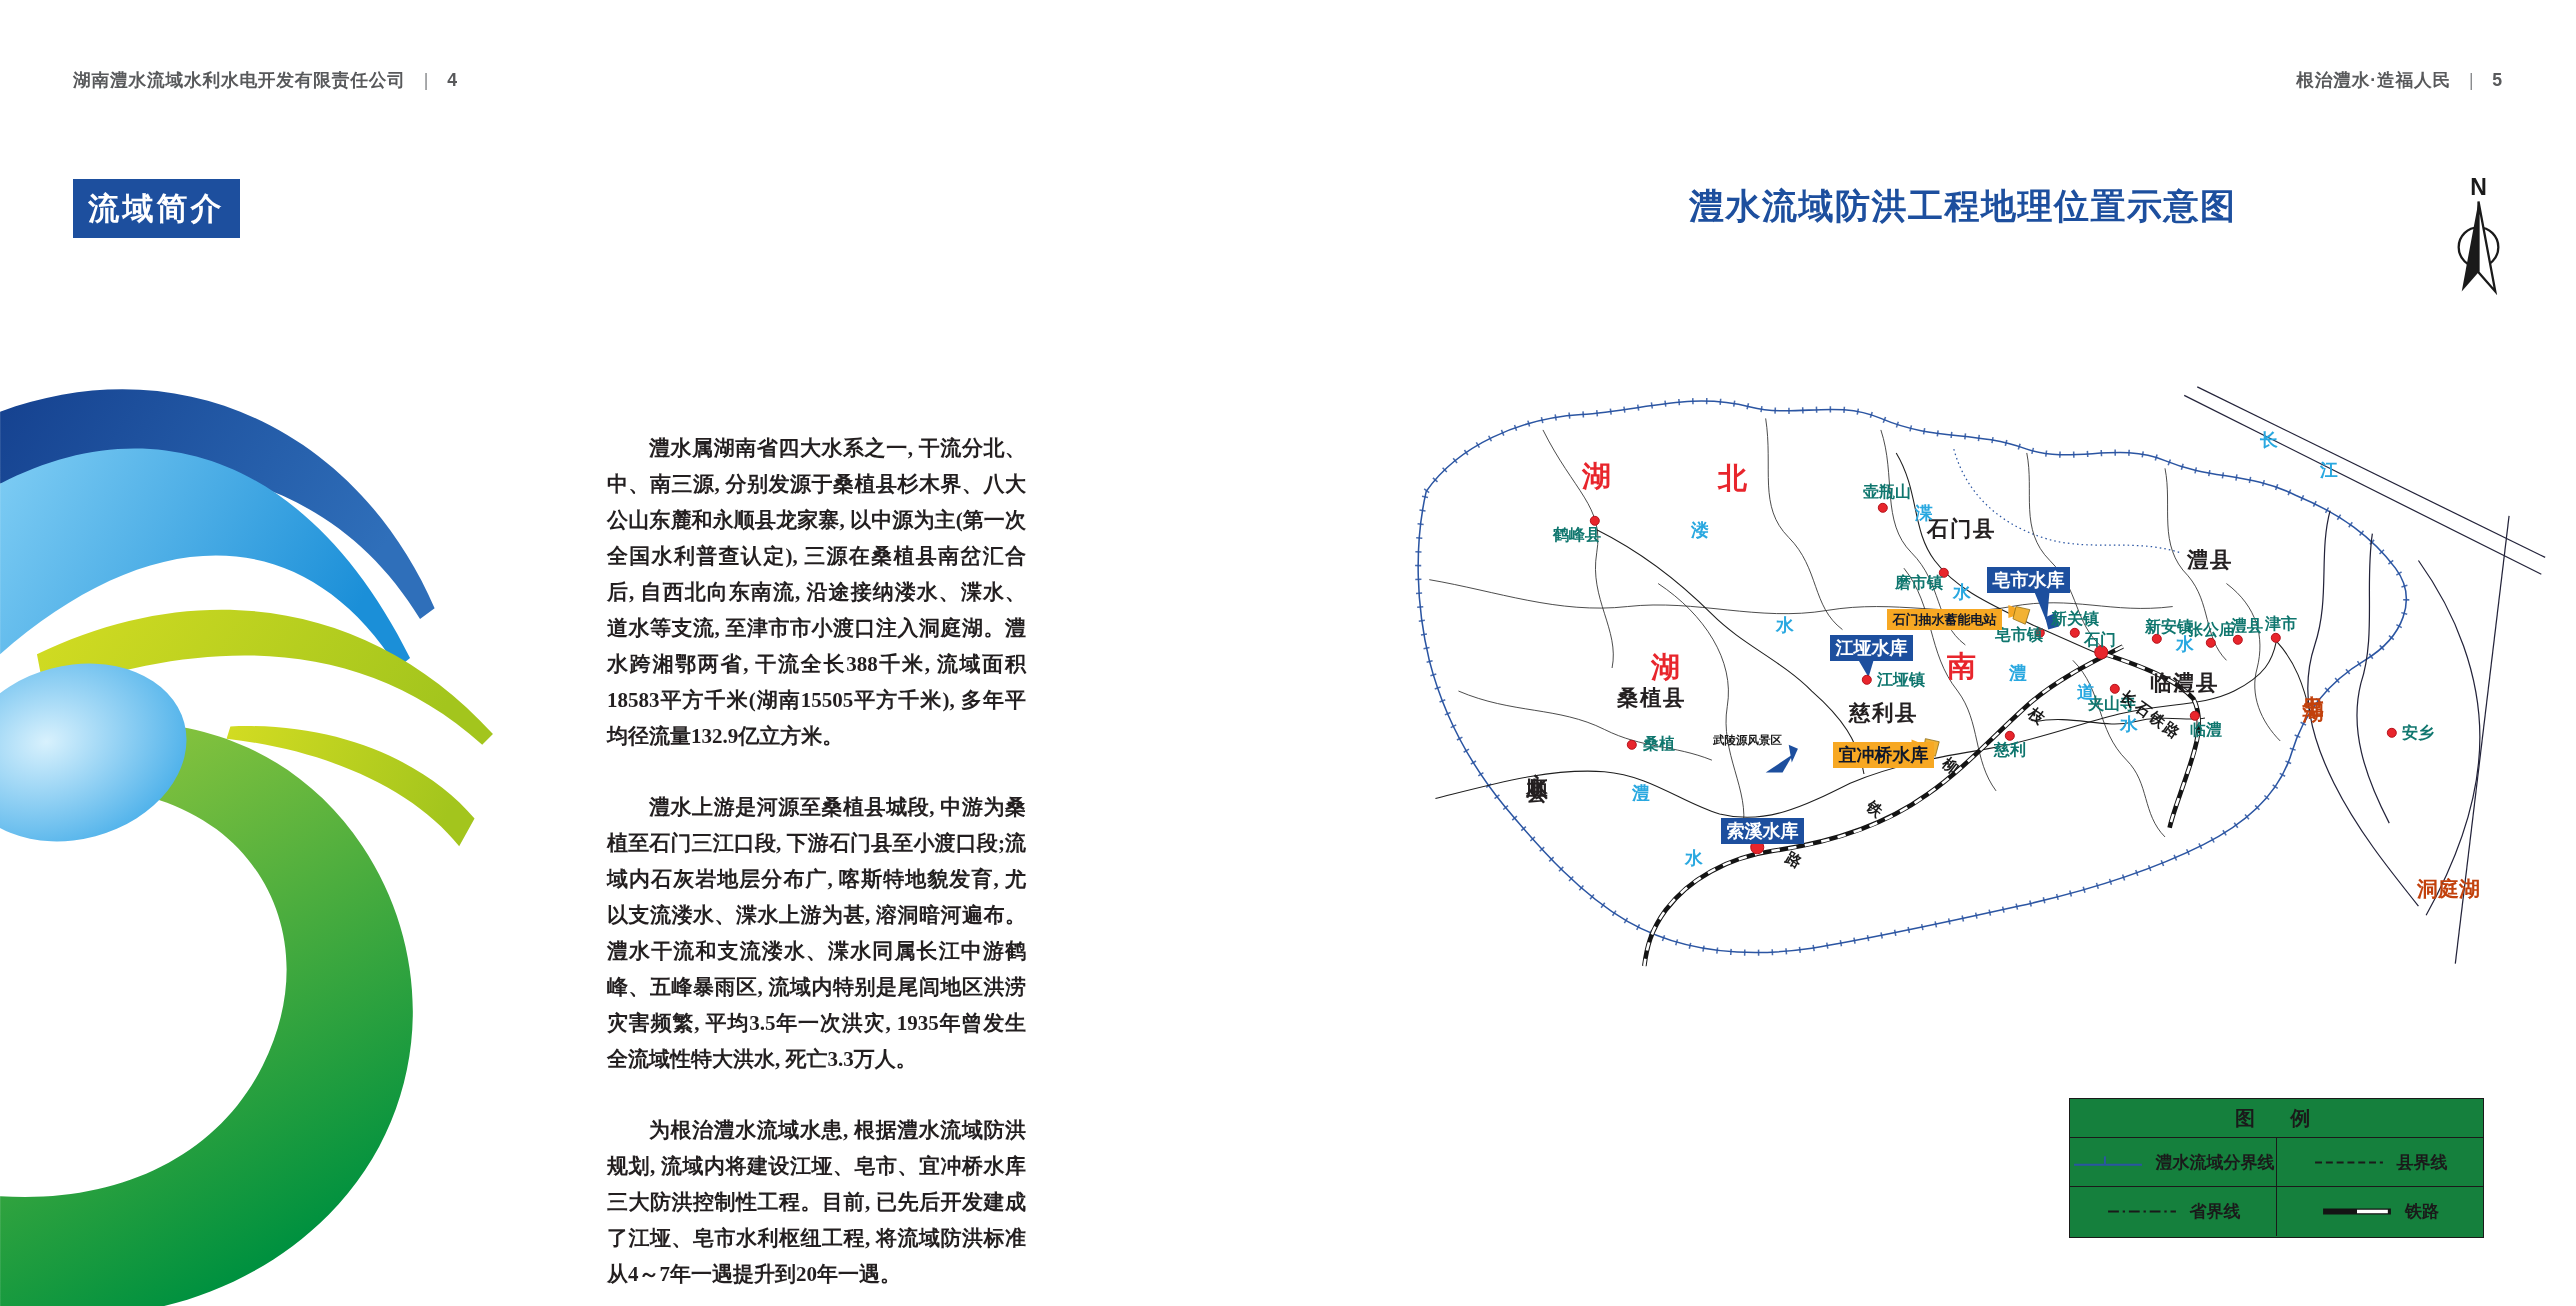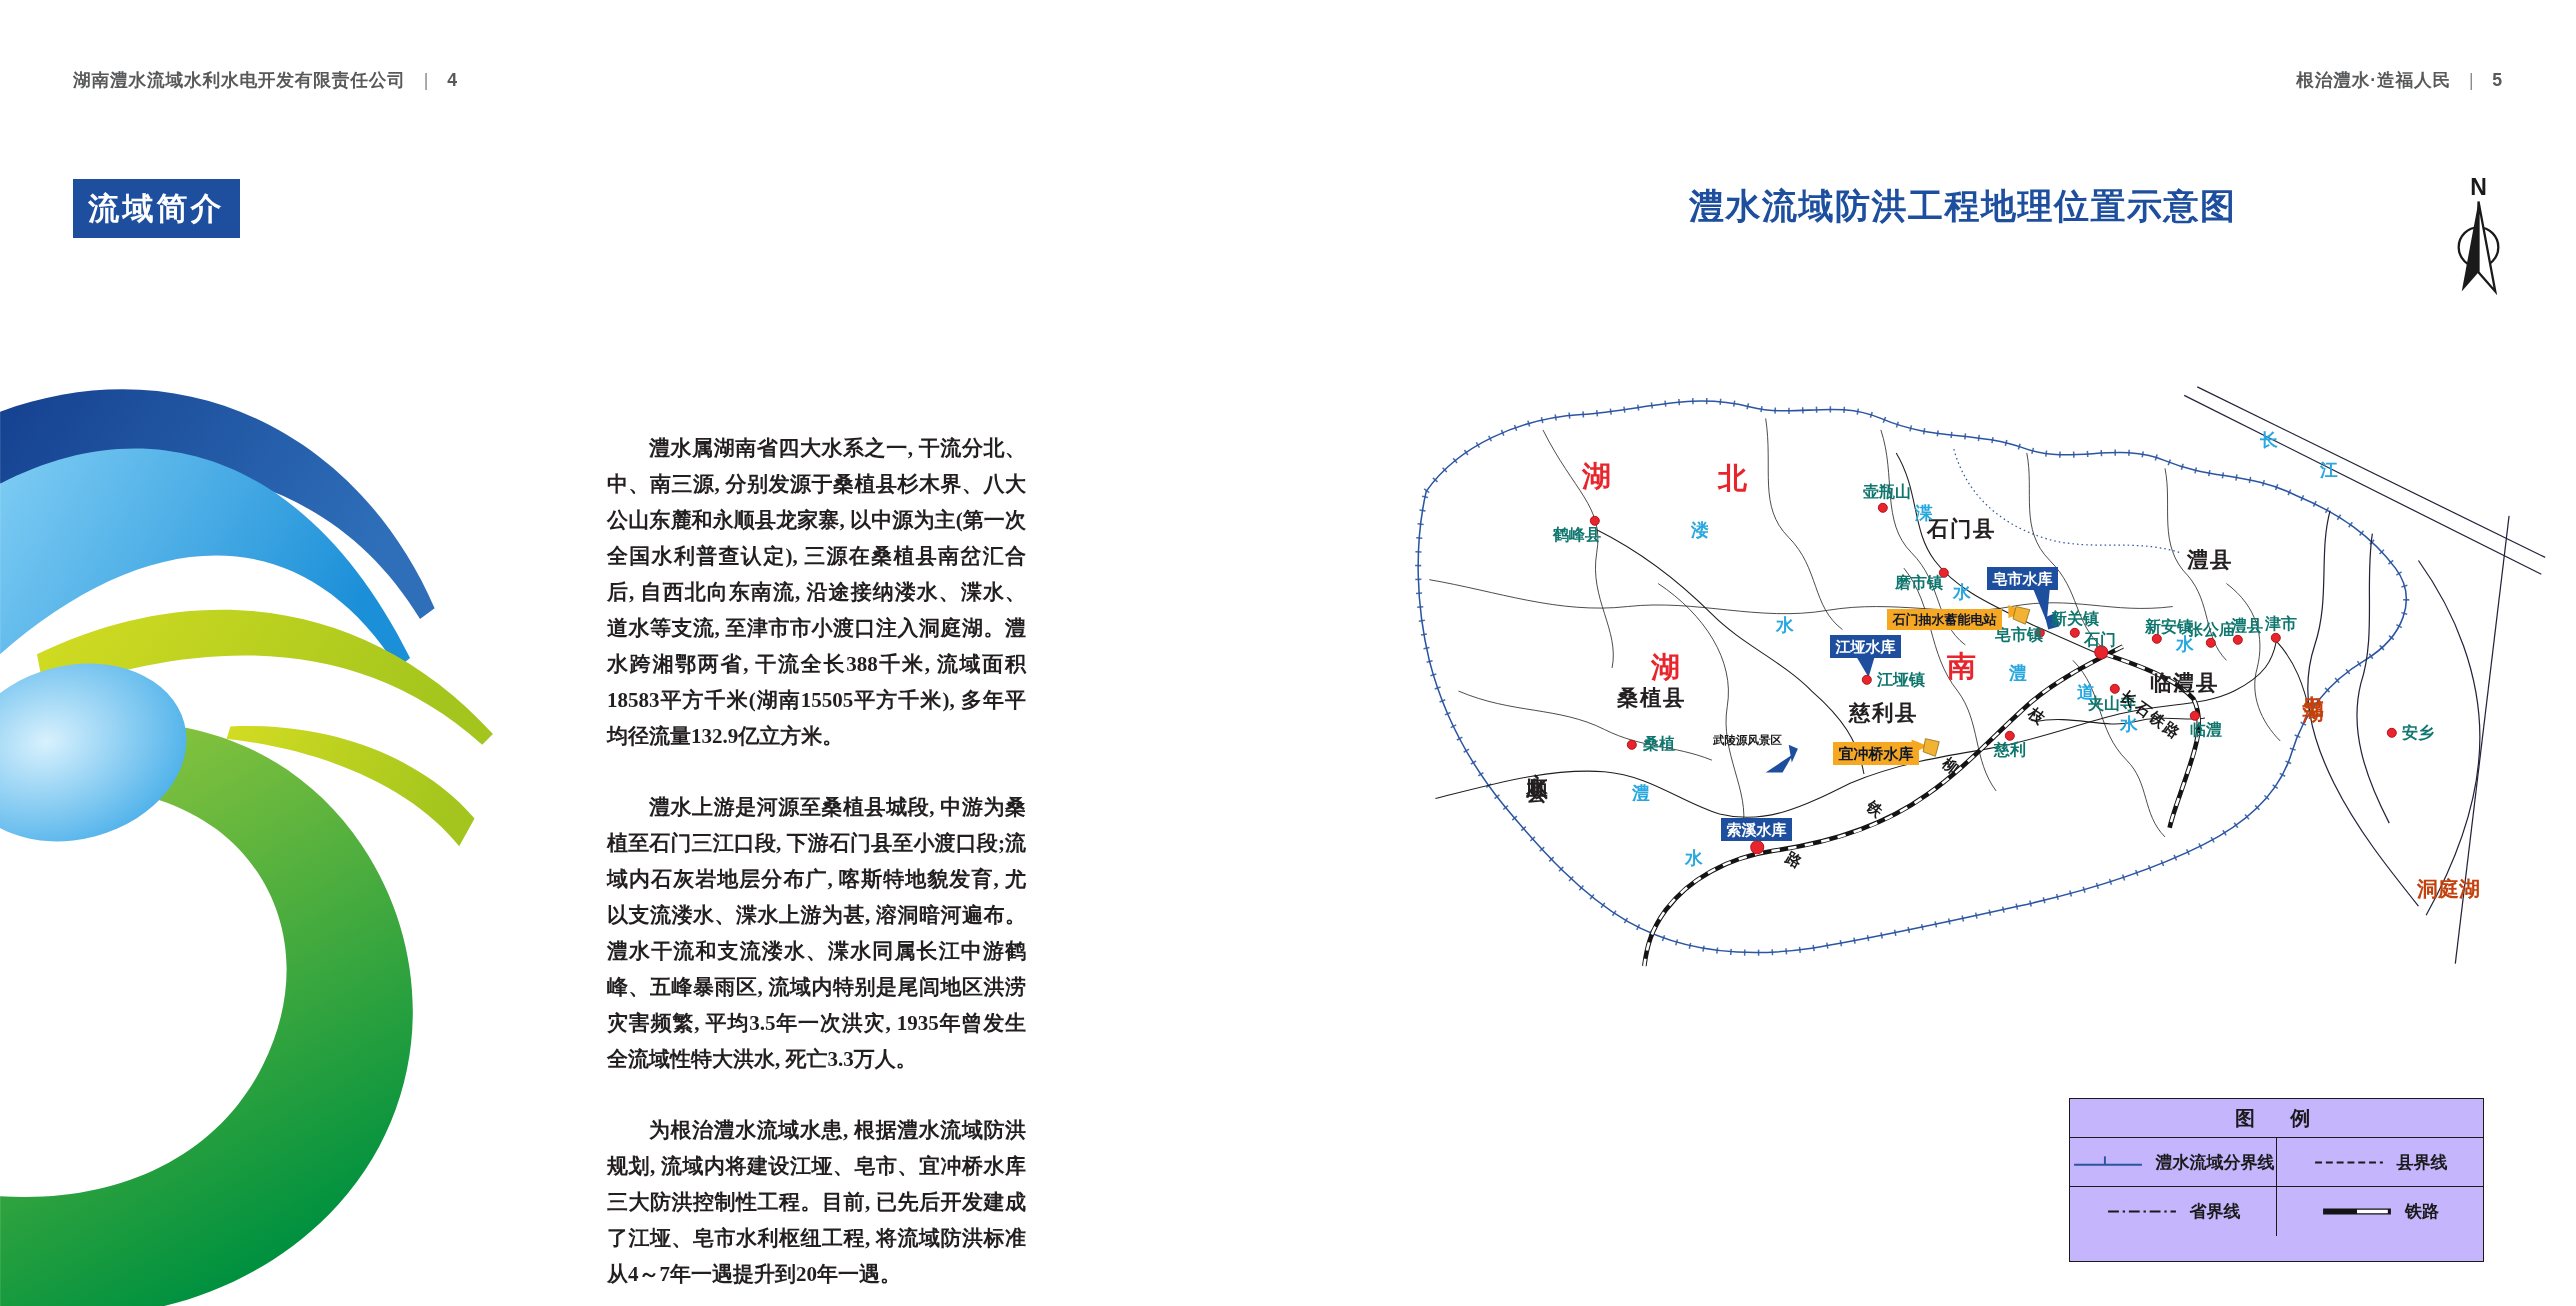--- a/index.html
+++ b/index.html
@@ -38,29 +38,29 @@
   .town-label{position:absolute;font-weight:bold;font-size:16px;color:#0f766e;
       white-space:nowrap;line-height:1;}
   .river-char{position:absolute;font-weight:bold;font-size:17.7px;color:#29a8e0;line-height:1;}
   .water-label{position:absolute;font-weight:bold;font-size:21px;color:#c2410c;line-height:1;
       white-space:nowrap;}
   .water-label.vert{writing-mode:vertical-rl;letter-spacing:3.1px;}
   .rail-char{position:absolute;font-weight:bold;font-size:15.4px;color:#1a1a1a;line-height:1;}
   .rail-name{position:absolute;font-weight:bold;font-size:15.4px;color:#1a1a1a;line-height:1;
       white-space:nowrap;transform:rotate(36deg);transform-origin:left top;letter-spacing:2.3px;}
   .scenic{position:absolute;font-weight:bold;font-size:11.5px;color:#1a1a1a;white-space:nowrap;}
-  .badge{position:absolute;font-weight:bold;font-size:15px;line-height:1;
+  .badge{position:absolute;font-weight:bold;font-size:18px;line-height:1;
       padding:3.8px 5.4px;white-space:nowrap;}
   .badge.blue{background:#1d4f9e;color:#ffffff;}
   .badge.orange{background:#f7a823;color:#0f172a;margin-top:9px;}
   .badge.small{font-size:13px;}
 
   
-  .legend{position:absolute;left:2069px;top:1098px;width:415px;height:164px;
-      border:1.5px solid #1a1a1a;background:#c4b5fd;box-sizing:border-box;}
+  .legend{position:absolute;left:2069px;top:1098px;width:415px;height:140px;
+      border:1.5px solid #1a1a1a;background:#15803d;box-sizing:border-box;}
   .legend-title{height:38px;border-bottom:1.5px solid #1a1a1a;text-align:center;
       line-height:38px;font-weight:bold;font-size:20px;color:#1a1a1a;letter-spacing:7.7px;}
   .legend-grid{display:grid;grid-template-columns:50% 50%;grid-template-rows:49px 49px;}
   .legend-cell{display:flex;align-items:center;justify-content:center;gap:10.7px;
       border-right:1.5px solid #1a1a1a;border-bottom:1.5px solid #1a1a1a;box-sizing:border-box;}
   .legend-cell:nth-child(2n){border-right:none;}
   .legend-cell:nth-child(3),.legend-cell:nth-child(4){border-bottom:none;}
   .legend-label{font-weight:bold;font-size:17px;color:#1a1a1a;white-space:nowrap;}
 </style>
 </head>

